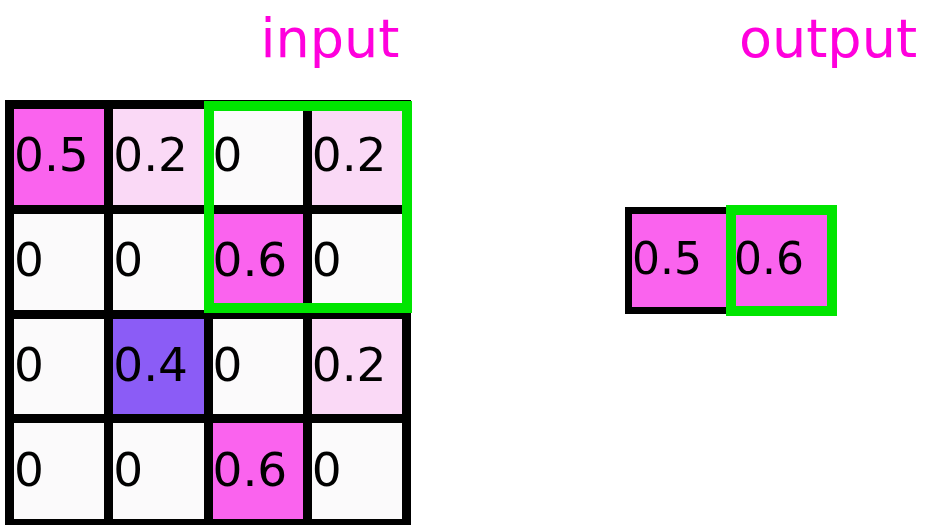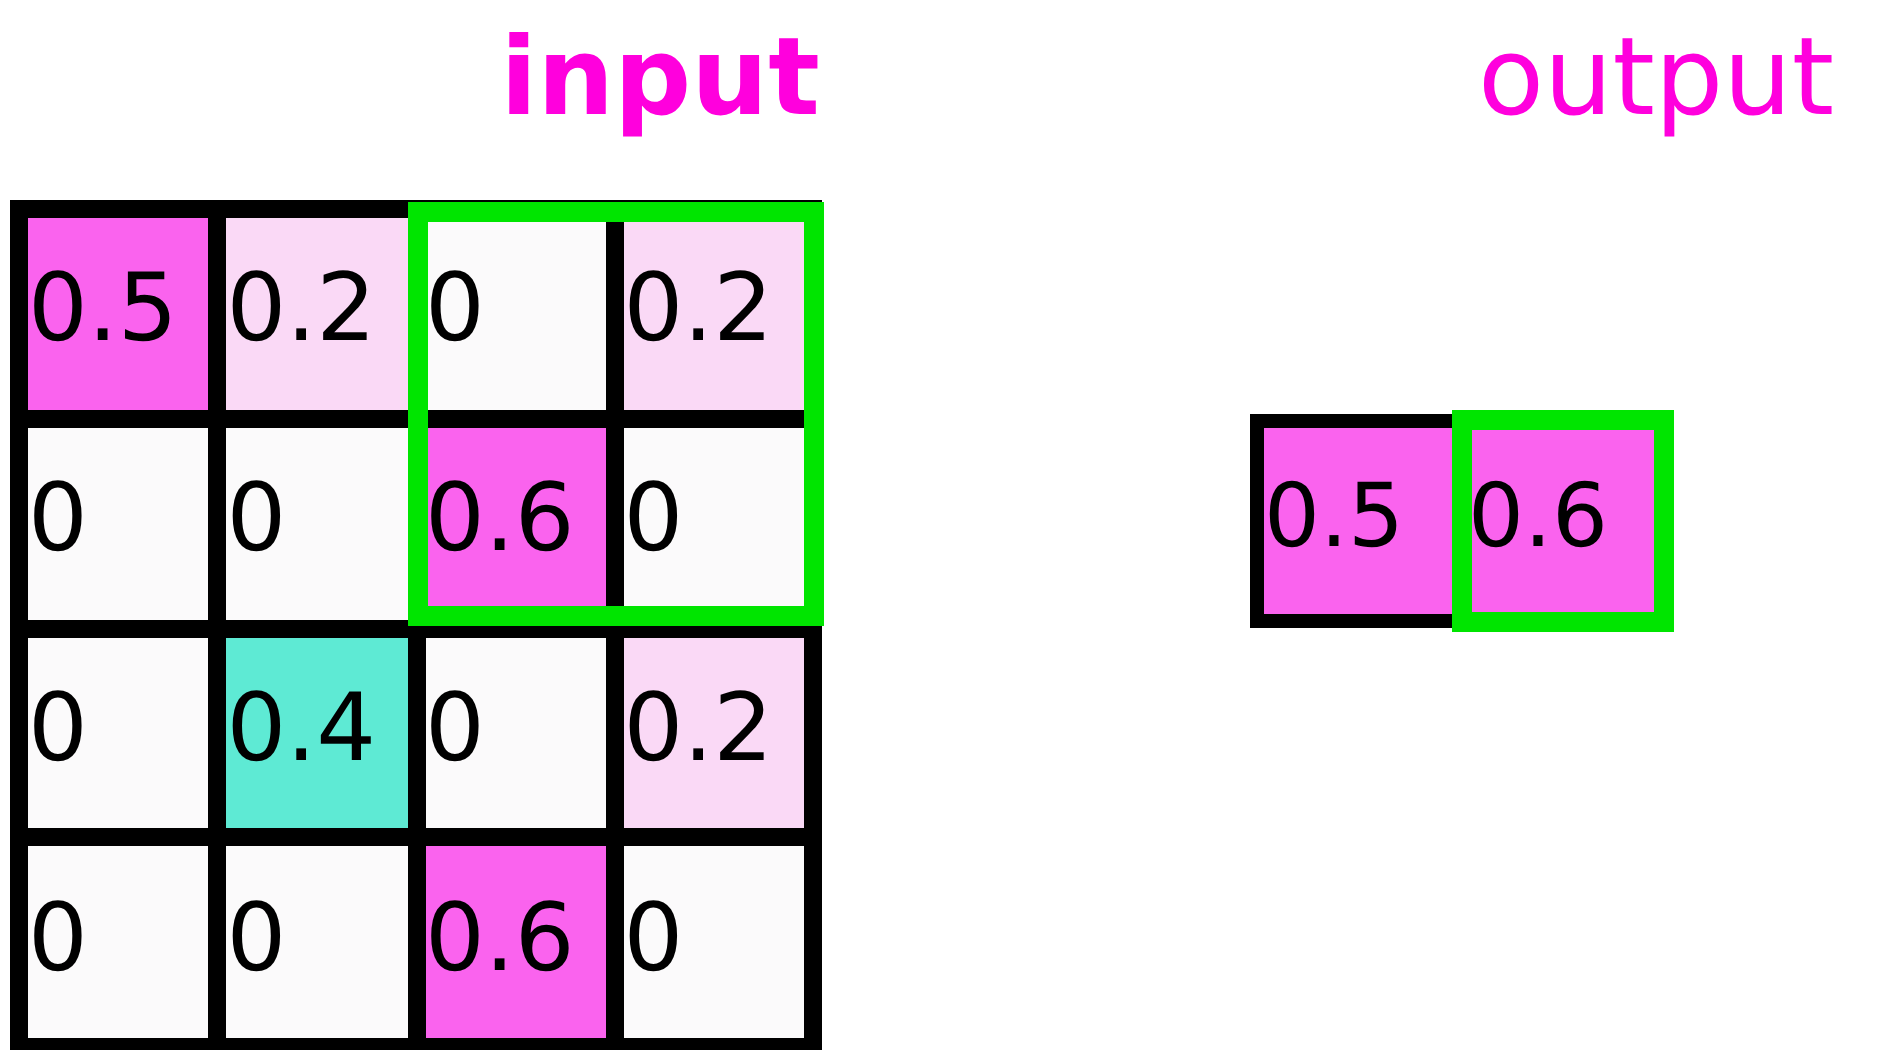--- a/index.html
+++ b/index.html
@@ -19,21 +19,21 @@
   
   .title {
     position: absolute;
     font-size: 54px;
     line-height: 1;
     font-weight: 400;
     letter-spacing: 0px;
     white-space: nowrap;
     text-align: center;
   }
-  #input-title  { left: 0px;   top: 12px; width: 660px; font-weight: bold; }
+  #input-title  { left: 0px;   top: 12px; width: 660px; }
   #output-title { left: 612px; top: 12px; width: 432px; }
 
   
   .grid {
     position: absolute;
     display: grid;
     box-sizing: border-box;
     background: #000000;
   }
 
@@ -130,21 +130,21 @@
     </div>
     <div class="cell" style="background: rgb(250, 99, 238); color: rgb(0, 0, 0);">
       <span class="val">0.6</span>
     </div>
     <div class="cell" style="background: rgb(251, 250, 251); color: rgb(0, 0, 0);">
       <span class="val">0</span>
     </div>
     <div class="cell" style="background: rgb(251, 250, 251); color: rgb(0, 0, 0);">
       <span class="val">0</span>
     </div>
-    <div class="cell" style="background: #5eead4; color: rgb(0, 0, 0);">
+    <div class="cell" style="background: #8b5cf6; color: rgb(0, 0, 0);">
       <span class="val">0.4</span>
     </div>
     <div class="cell" style="background: rgb(251, 250, 251); color: rgb(0, 0, 0);">
       <span class="val">0</span>
     </div>
     <div class="cell" style="background: rgb(250, 217, 246); color: rgb(0, 0, 0);">
       <span class="val">0.2</span>
     </div>
     <div class="cell" style="background: rgb(251, 250, 251); color: rgb(0, 0, 0);">
       <span class="val">0</span>

